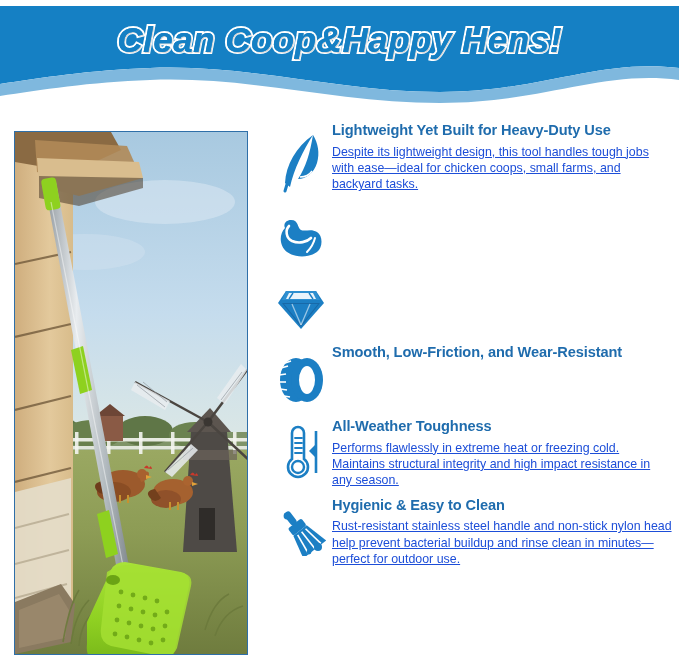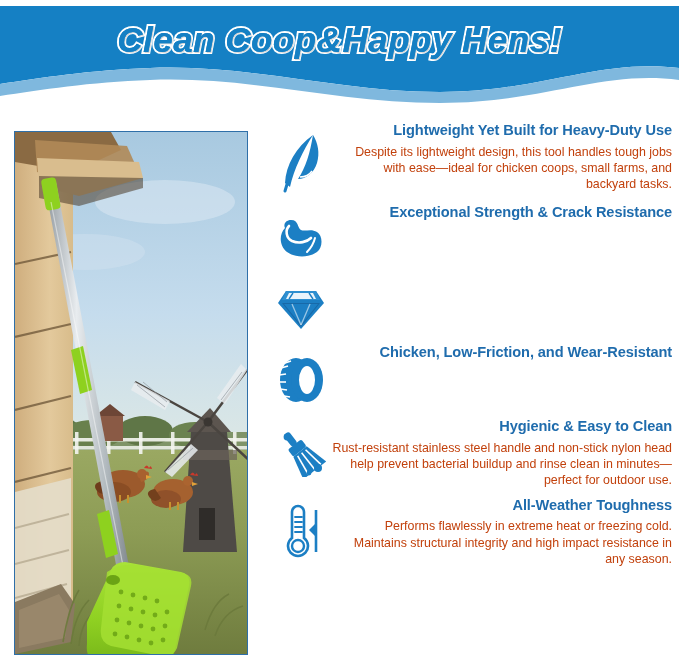--- a/index.html
+++ b/index.html
@@ -58,42 +58,42 @@
   
   .features{
     position:absolute;left:272px;top:122px;
     width:400px;
   }
   .feature{
     position:relative;
     display:flex;
     align-items:flex-start;
     margin-bottom:8px;
-    text-align:right;
   }
   .feature-icon{
     width:58px;min-width:58px;height:62px;
     display:flex;align-items:center;justify-content:center;
     padding-top:6px;
     box-sizing:border-box;
   }
   .feature-text{flex:1;padding-left:2px;}
   .feature-title{
     color:#1F6CAD;
     font-size:14.6px;
     font-weight:bold;
     line-height:1.2;
     margin:0 0 4px 0;
     letter-spacing:-0.1px;
   }
   .feature-body{
-    color:#c2410c;
+    color:#1d4ed8;
     font-size:12.4px;
     line-height:1.32;
     margin:0;
+    text-decoration:underline;
   }
 
   .f1 .feature-icon{height:74px;}
   .f4 .feature-icon{height:66px;}
 </style>
 </head>
 <body>
 
 <div class="banner">
   <svg class="banner-svg" width="679" height="97" viewBox="0 0 679 97">
@@ -306,21 +306,20 @@
 
   <div class="feature f2">
     <div class="feature-icon">
       <svg width="48" height="44" viewBox="0 0 48 44">
         <path d="M8,12 C2,18 2,30 10,36 C18,42 32,42 40,36 C46,31 46,20 40,16 C34,12 28,16 24,14 C20,12 22,4 14,4 C9,4 6,8 8,12 Z" fill="#1C7FC4"></path>
         <path d="M12,10 C8,14 9,22 15,25 C22,28 30,26 34,22" stroke="#ffffff" stroke-width="2.6" fill="none" stroke-linecap="round"></path>
         <path d="M30,36 q6,-6 8,-14" stroke="#ffffff" stroke-width="2" fill="none" stroke-linecap="round"></path>
       </svg>
     </div>
     <div class="feature-text">
-      <div class="feature-title">Exceptional Strength &amp; Crack Resistance</div>
     </div>
   </div>
 
   <div class="feature f3">
     <div class="feature-icon">
       <svg width="50" height="46" viewBox="0 0 50 46">
         <polygon points="10,6 40,6 48,18 25,44 2,18" fill="#1C7FC4"></polygon>
         <polygon points="10,6 40,6 44,15 6,15" fill="#2E8FD0"></polygon>
         <polygon points="6,18 44,18 25,42" fill="#1769A8"></polygon>
         <polygon points="13,8 37,8 40,14 10,14" fill="#ffffff" opacity="0.9"></polygon>
@@ -344,21 +343,42 @@
           <line x1="4" y1="33" x2="11" y2="34"></line>
           <line x1="8" y1="40" x2="14" y2="41"></line>
           <line x1="9" y1="7" x2="15" y2="5"></line>
         </g>
         <ellipse cx="31" cy="24" rx="16" ry="22" fill="#1C7FC4"></ellipse>
         <ellipse cx="31" cy="24" rx="9" ry="15" fill="#ffffff"></ellipse>
         <ellipse cx="31" cy="24" rx="9" ry="15" fill="none" stroke="#1C7FC4" stroke-width="2"></ellipse>
       </svg>
     </div>
     <div class="feature-text">
-      <div class="feature-title">Chicken, Low-Friction, and Wear-Resistant</div>
+      <div class="feature-title">Smooth, Low-Friction, and Wear-Resistant</div>
+    </div>
+  </div>
+
+  <div class="feature f5">
+    <div class="feature-icon">
+      <svg width="46" height="54" viewBox="0 0 46 54">
+        <path d="M14,8 a6,6 0 0 1 12,0 v26 a10,10 0 1 1 -12,0 Z" fill="none" stroke="#1C7FC4" stroke-width="2.6"></path>
+        <circle cx="20" cy="42" r="6" fill="none" stroke="#1C7FC4" stroke-width="2.4"></circle>
+        <g stroke="#1C7FC4" stroke-width="1.8" stroke-linecap="round">
+          <line x1="17" y1="13" x2="24" y2="13"></line>
+          <line x1="17" y1="18" x2="24" y2="18"></line>
+          <line x1="17" y1="23" x2="24" y2="23"></line>
+          <line x1="17" y1="28" x2="24" y2="28"></line>
+        </g>
+        <line x1="38" y1="6" x2="38" y2="48" stroke="#1C7FC4" stroke-width="2.6"></line>
+        <polygon points="31,26 39,18 39,34" fill="#1C7FC4"></polygon>
+      </svg>
+    </div>
+    <div class="feature-text">
+      <div class="feature-title">All-Weather Toughness</div>
+      <div class="feature-body">Performs flawlessly in extreme heat or freezing cold. Maintains structural integrity and high impact resistance in any season.</div>
     </div>
   </div>
 
   <div class="feature f6">
     <div class="feature-icon">
       <svg width="52" height="50" viewBox="0 0 52 50">
         <g transform="rotate(-38 26 25)">
           <rect x="22" y="1" width="7" height="15" rx="3" fill="#1C7FC4"></rect>
           <rect x="17" y="15" width="17" height="9" rx="2" fill="#1C7FC4"></rect>
           <path d="M17,24 L34,24 L40,48 L11,48 Z" fill="#1C7FC4"></path>
@@ -372,34 +392,13 @@
         <circle cx="43" cy="41" r="4" fill="#1C7FC4"></circle>
         <circle cx="34" cy="46" r="2.4" fill="#1C7FC4"></circle>
       </svg>
     </div>
     <div class="feature-text">
       <div class="feature-title">Hygienic &amp; Easy to Clean</div>
       <div class="feature-body">Rust-resistant stainless steel handle and non-stick nylon head help prevent bacterial buildup and rinse clean in minutes—perfect for outdoor use.</div>
     </div>
   </div>
 
-  <div class="feature f5">
-    <div class="feature-icon">
-      <svg width="46" height="54" viewBox="0 0 46 54">
-        <path d="M14,8 a6,6 0 0 1 12,0 v26 a10,10 0 1 1 -12,0 Z" fill="none" stroke="#1C7FC4" stroke-width="2.6"></path>
-        <circle cx="20" cy="42" r="6" fill="none" stroke="#1C7FC4" stroke-width="2.4"></circle>
-        <g stroke="#1C7FC4" stroke-width="1.8" stroke-linecap="round">
-          <line x1="17" y1="13" x2="24" y2="13"></line>
-          <line x1="17" y1="18" x2="24" y2="18"></line>
-          <line x1="17" y1="23" x2="24" y2="23"></line>
-          <line x1="17" y1="28" x2="24" y2="28"></line>
-        </g>
-        <line x1="38" y1="6" x2="38" y2="48" stroke="#1C7FC4" stroke-width="2.6"></line>
-        <polygon points="31,26 39,18 39,34" fill="#1C7FC4"></polygon>
-      </svg>
-    </div>
-    <div class="feature-text">
-      <div class="feature-title">All-Weather Toughness</div>
-      <div class="feature-body">Performs flawlessly in extreme heat or freezing cold. Maintains structural integrity and high impact resistance in any season.</div>
-    </div>
-  </div>
-
 </div>
 
 </body></html>

